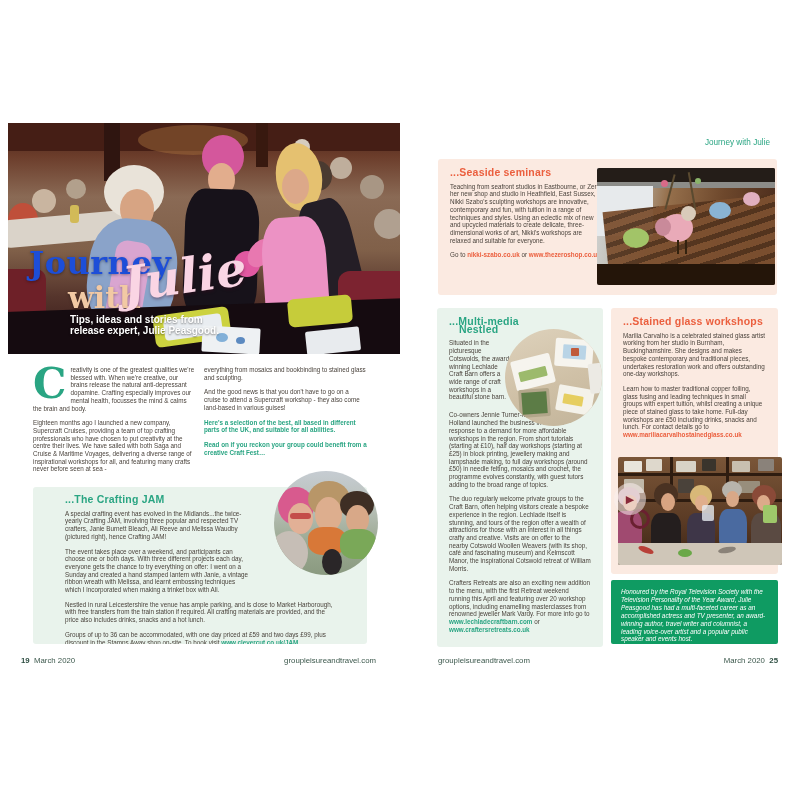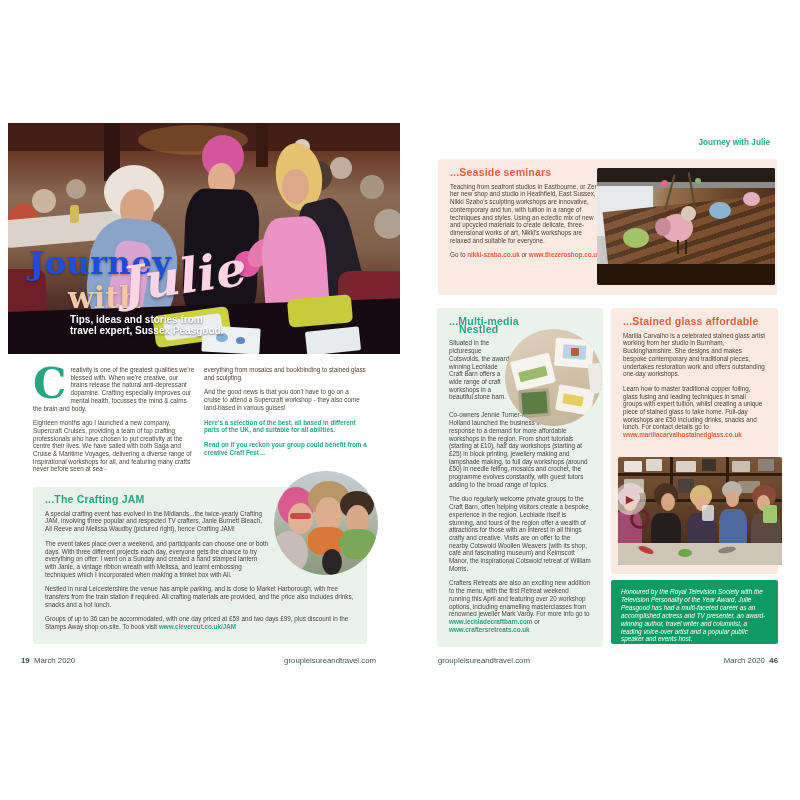--- a/index.html
+++ b/index.html
@@ -21,25 +21,25 @@
   .body-txt{font-size:6.3px;line-height:7.7px;}
   .body-txt p{margin:0 0 7px 0;}
   .dropcap{float:left;font-family:"DejaVu Serif",serif;font-weight:bold;font-size:42px;line-height:34px;color:var(--green,#2aa583);margin:1px 4px 0 0;}
   .green-strong{color:var(--green,#2aa583);font-weight:bold;}
   .sec-head{font-weight:bold;font-size:10.5px;letter-spacing:.2px;margin:0 0 6px 0;}
   .hg{color:var(--green,#2aa583);} .ho{color:var(--orange,#eb5f3e);}
   .lg{color:var(--green,#2aa583);font-weight:bold;cursor:pointer;}
   .lo{color:var(--orange,#eb5f3e);font-weight:bold;cursor:pointer;}
   .box{position:absolute;border-radius:3px;overflow:hidden;}
   .mint{background:var(--mint,#e9f3ec);} .peach{background:var(--peach,#fbeae1);}
-  .pad{padding:9px 12px;}
+  .pad{padding:9px 32px;}
   .spacer-r{float:right;}
   .footer{position:absolute;top:656px;font-size:7.8px;color:#3c584c;display:flex;justify-content:space-between;}
   .pgnum{font-weight:bold;color:#2f4f43;}
-  .rp-header{position:absolute;left:560px;top:138px;width:210px;text-align:right;font-size:8.2px;font-weight:bold;color:var(--green,#2aa583);}
+  .rp-header{position:absolute;left:560px;top:138px;width:210px;text-align:right;font-size:8.2px;font-weight:normal;color:var(--green,#2aa583);}
   .jam-circle{left:274px;top:471px;width:104px;height:104px;border-radius:50%;
         background:linear-gradient(180deg,#c6ccd2 0%,#b8c0b8 35%,#9aa890 70%,#8a9a80 100%);}
   .cards-circle{left:505px;top:329px;width:97px;height:97px;border-radius:50%;
         background:linear-gradient(160deg,#ded2bc 0%,#cfc0a6 55%,#c2b49a 100%);}
   .birds{left:597px;top:168px;width:178px;height:117px;border-radius:2px;
         background:linear-gradient(100deg,#d4d8da 0%,#c0bcb2 18%,#96704c 38%,#6e482c 66%,#46281a 100%);}
   .workshop{left:618px;top:457px;width:164px;height:108px;border-radius:2px;
         background:linear-gradient(180deg,#7a5638 0%,#5a3a24 60%,#3a2416 100%);}
   .play{position:absolute;left:614px;top:483px;width:32px;height:32px;border-radius:50%;
         background:rgba(250,238,238,.55);display:flex;align-items:center;justify-content:center;
@@ -93,21 +93,21 @@
       <i style="left:208px;top:210px;width:12px;height:9px;background:#82b0d8;"></i>
       <i style="left:228px;top:214px;width:9px;height:7px;background:#5c8ac0;"></i>
       <i style="left:298px;top:206px;width:54px;height:24px;background:#e8ebee;border-radius:2px;transform:rotate(-6deg);"></i>
     </div>
   </div>
   <div class="abs t-journey">Journey</div>
   <div class="abs t-with">with</div>
   <div class="abs t-julie">Julie</div>
   <div class="abs t-sub">
     <span>Tips, ideas and stories from</span><br>
-    <span>travel expert, Sussex Peasgood.</span>
+    <span>release expert, Julie Peasgood.</span>
   </div>
 
   <div class="abs body-txt" style="left:33px;top:366px;width:163px;">
     <p><span class="dropcap">C</span><span>reativity is one of the greatest qualities we're blessed with. When we're creative, our brains release the natural anti-depressant dopamine. Crafting especially improves our mental health, focusses the mind &amp; calms the brain and body.</span></p>
     <p style="clear:both;">Eighteen months ago I launched a new company, Supercraft Cruises, providing a team of top crafting professionals who have chosen to put creativity at the centre their lives. We have sailed with both Saga and Cruise &amp; Maritime Voyages, delivering a diverse range of inspirational workshops for all, and featuring many crafts never before seen at sea -</p>
   </div>
   <div class="abs body-txt" style="left:204px;top:366px;width:163px;">
     <p>everything from mosaics and bookbinding to stained glass and sculpting.</p>
     <p>And the good news is that you don't have to go on a cruise to attend a Supercraft workshop - they also come land-based in various guises!</p>
     <p class="green-strong">Here's a selection of the best, all based in different parts of the UK, and suitable for all abilities.</p>
@@ -191,21 +191,21 @@
       <i style="left:58px;top:16px;width:23px;height:14px;background:#b9d4e6;border-radius:1px;transform:rotate(4deg);"></i>
       <i style="left:66px;top:19px;width:8px;height:8px;background:#c05a3a;border-radius:1px;"></i>
       <i style="left:14px;top:60px;width:31px;height:28px;background:#5c7c46;border:3px solid #b2a68a;border-radius:2px;transform:rotate(-4deg);box-sizing:border-box;"></i>
       <i style="left:52px;top:58px;width:36px;height:26px;background:#f4f2ea;border-radius:2px;transform:rotate(10deg);"></i>
       <i style="left:58px;top:66px;width:20px;height:10px;background:#e6ce60;border-radius:1px;transform:rotate(10deg);"></i>
       <i style="left:84px;top:34px;width:20px;height:30px;background:#eceae4;border-radius:2px;transform:rotate(-6deg);"></i>
     </div>
   </div>
 
   <div class="box peach body-txt" style="left:611px;top:308px;width:167px;height:266px;padding:10px 12px;box-sizing:border-box;">
-    <h3 class="sec-head ho">...Stained glass affordable</h3>
+    <h3 class="sec-head ho">...Stained glass workshops</h3>
     <p>Marilia Carvalho is a celebrated stained glass artist working from her studio in Burnham, Buckinghamshire. She designs and makes bespoke contemporary and traditional pieces, undertakes restoration work and offers outstanding one-day workshops.</p>
     <p><span>Learn how to master traditional copper foiling, glass fusing and leading techniques in small groups with expert tuition, whilst creating a unique piece of stained glass to take home. Full-day workshops are £50 including drinks, snacks and lunch. For contact details go to </span><span class="lo">www.mariliacarvalhostainedglass.co.uk</span></p>
   </div>
 
   <div class="ph abs workshop">
     <div class="art">
       <i style="left:0;top:16px;width:164px;height:3px;background:#2e1c10;border-radius:0;"></i>
       <i style="left:0;top:42px;width:164px;height:3px;background:#2e1c10;border-radius:0;"></i>
       <i style="left:52px;top:0;width:3px;height:45px;background:#2e1c10;border-radius:0;"></i>
       <i style="left:108px;top:0;width:3px;height:45px;background:#2e1c10;border-radius:0;"></i>
@@ -243,16 +243,16 @@
     </div>
   </div>
   <div class="play">
       <span>▶</span>
     </div>
 
   <div class="bio">Honoured by the Royal Television Society with the Television Personality of the Year Award, Julie Peasgood has had a multi-faceted career as an accomplished actress and TV presenter, an award-winning author, travel writer and columnist, a leading voice-over artist and a popular public speaker and events host.</div>
 
   <div class="footer" style="left:438px;width:340px;">
     <span>groupleisureandtravel.com</span>
-    <span><span>March 2020</span>&nbsp;&nbsp;<span class="pgnum">46</span></span>
+    <span><span>March 2020</span>&nbsp;&nbsp;<span class="pgnum">25</span></span>
   </div>
 
 </div>
 
 </body></html>

